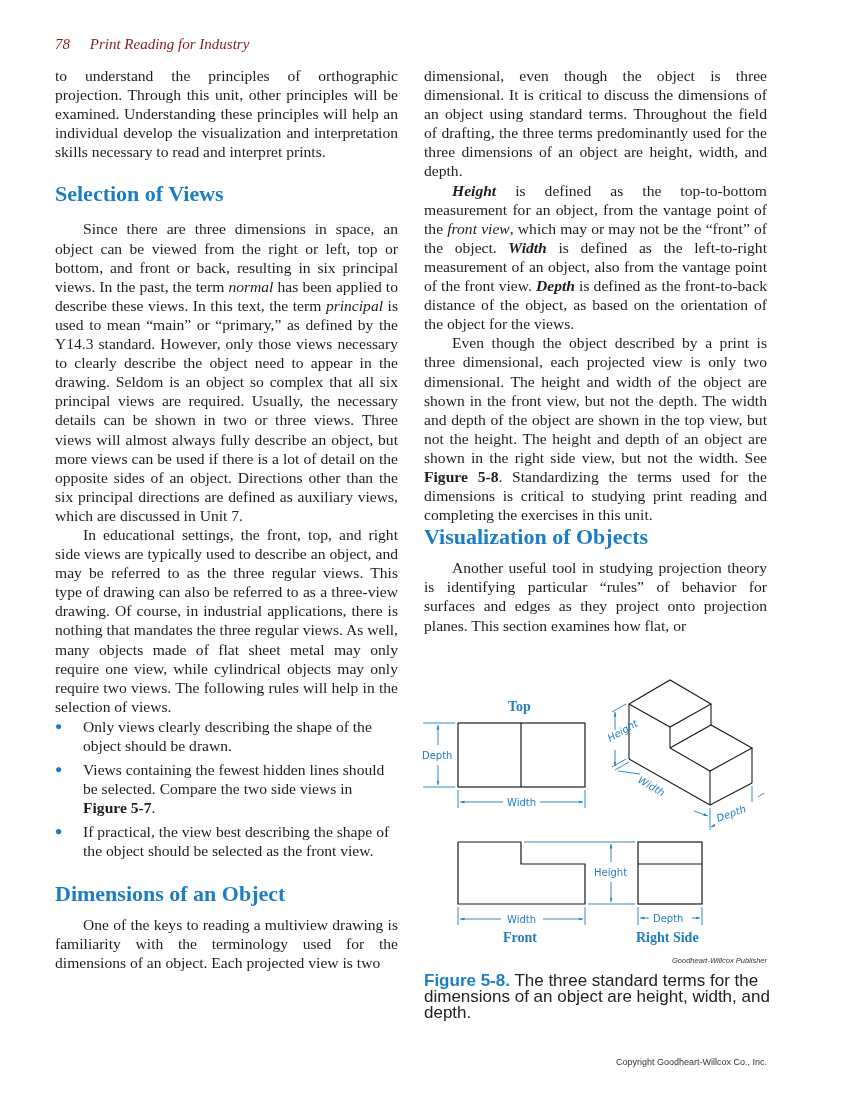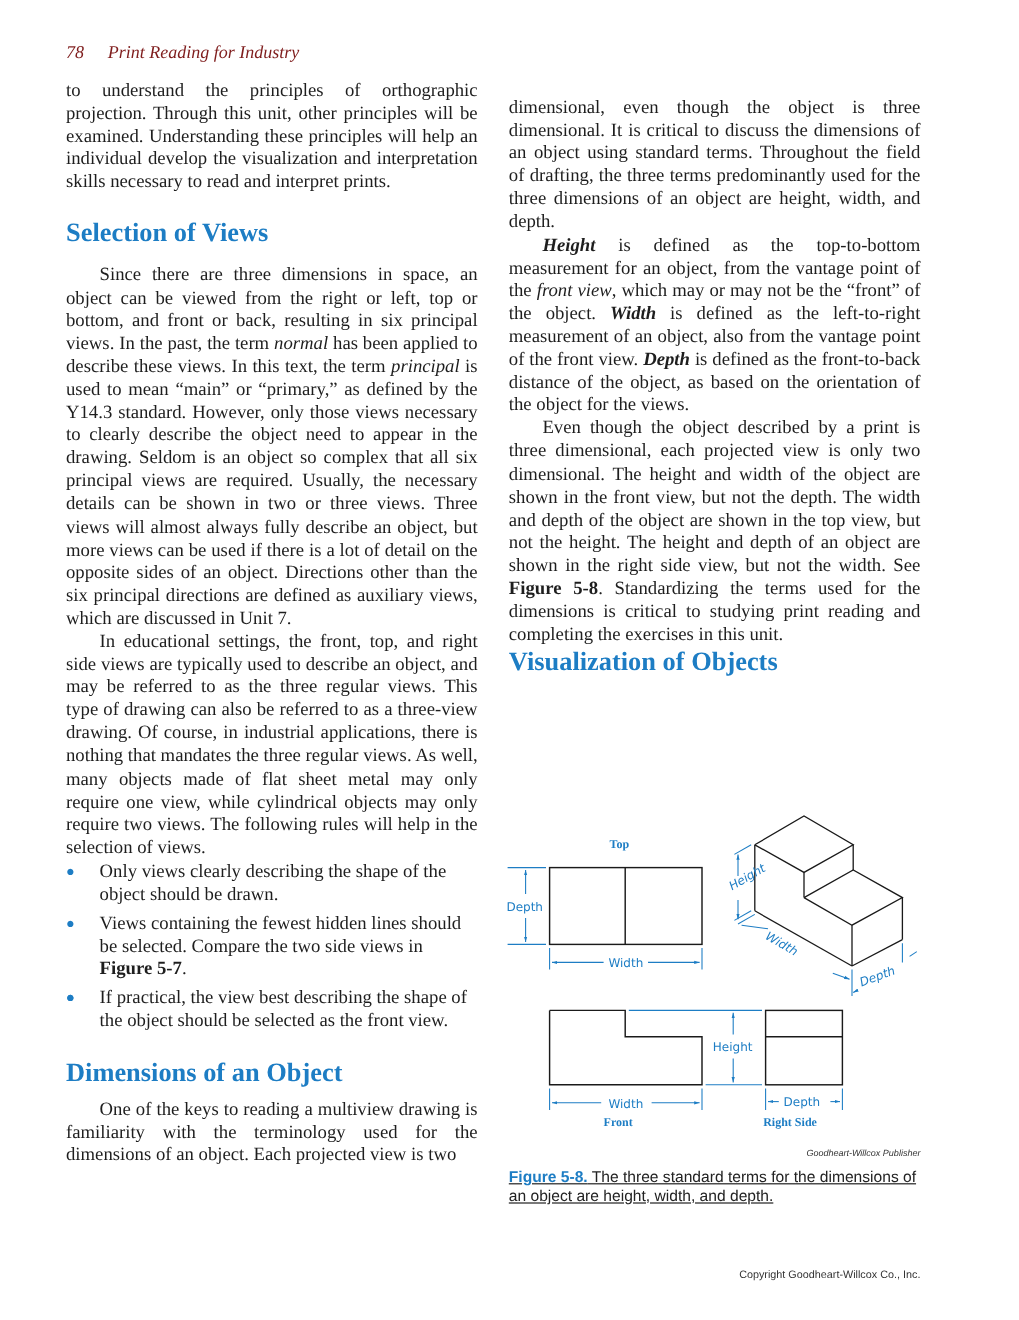--- a/index.html
+++ b/index.html
@@ -2,36 +2,36 @@
 <html><head>
 <meta charset="utf-8">
 <style>
   html, body { margin: 0; padding: 0; background: #ffffff; }
   body { width: 849px; height: 1100px; position: relative; overflow: hidden; }
   .page { position: absolute; left: 0; top: 0; width: 849px; height: 1100px; }
   .running-head { position: absolute; left: 55px; top: 36px; font-family: "Liberation Serif", serif; font-style: italic; font-size: 15px; color: #7f1d1d; white-space: nowrap; }
   .running-head .num { margin-right: 16px; }
   .col { position: absolute; font-family: "Liberation Serif", serif; font-size: 15.6px; line-height: 19.1px; color: #1e1e1e; text-align: justify; hyphens: none; }
   .col-left { left: 55px; top: 66px; width: 343px; }
-  .col-right { left: 424px; top: 80px; width: 343px; }
+  .col-right { left: 424px; top: 66px; width: 343px; }
   .col p { margin: 0; }
   .col p.indent { text-indent: 28px; }
   .col h2 { font-family: "Liberation Serif", serif; font-weight: bold; color: #1d7dc4; font-size: 22px; line-height: 26px; margin: 0; text-align: left; }
   .col-left h2.h-sel { margin-top: 20px; margin-bottom: 12px; }
   .col-left h2.h-dim { margin-top: 20px; margin-bottom: 8px; }
   .col-right h2.h-vis { margin-bottom: 8px; }
   ul.rules { list-style: none; margin: 1px 0 0 0; padding: 0; text-align: left; }
   ul.rules li { position: relative; padding-left: 28px; margin-bottom: 5px; }
   ul.rules li .bullet { position: absolute; left: 0; top: 0; color: #1d7dc4; font-size: 12px; }
   b.fig { font-weight: bold; }
   .figure { position: absolute; left: 415px; top: 670px; width: 370px; height: 290px; }
   .figure svg { position: absolute; left: 0; top: 0; }
-  .fig-label { position: absolute; font-family: "Liberation Serif", serif; font-weight: bold; font-size: 10px; color: #1d7dc4; white-space: nowrap; }
+  .fig-label { position: absolute; font-family: "Liberation Serif", serif; font-weight: bold; font-size: 14px; color: #1d7dc4; white-space: nowrap; }
   .credit { position: absolute; left: 580px; top: 956px; width: 187px; text-align: right; font-family: "Liberation Sans", sans-serif; font-style: italic; font-size: 7.5px; color: #333; white-space: nowrap; }
-  .caption { position: absolute; left: 424px; top: 973px; width: 350px; font-family: "Liberation Sans", sans-serif; font-size: 13px; line-height: 16px; color: #222; text-decoration: underline; }
+  .caption { position: absolute; left: 424px; top: 973px; width: 350px; font-family: "Liberation Sans", sans-serif; font-size: 17px; line-height: 16px; color: #222; }
   .caption .cap-num { color: #1d7dc4; font-weight: bold; }
   .copyright { position: absolute; left: 560px; top: 1057px; width: 207px; text-align: right; font-family: "Liberation Sans", sans-serif; font-size: 9px; color: #333; white-space: nowrap; }
 </style>
 </head>
 <body>
 
 <div class="page">
 
   <div class="running-head">
     <span class="num">78</span>
@@ -59,20 +59,21 @@
   </div>
 
   <div class="col col-right">
     <p>dimensional, even though the object is three dimensional. It is critical to discuss the dimensions of an object using standard terms. Throughout the field of drafting, the three terms predominantly used for the three dimensions of an object are height, width, and depth.</p>
 
     <p class="indent"><b><i>Height</i></b><span> is defined as the top-to-bottom measurement for an object, from the vantage point of the </span><i>front view</i><span>, which may or may not be the “front” of the object. </span><b><i>Width</i></b><span> is defined as the left-to-right measurement of an object, also from the vantage point of the front view. </span><b><i>Depth</i></b><span> is defined as the front-to-back distance of the object, as based on the orientation of the object for the views.</span></p>
 
     <p class="indent"><span>Even though the object described by a print is three dimensional, each projected view is only two dimensional. The height and width of the object are shown in the front view, but not the depth. The width and depth of the object are shown in the top view, but not the height. The height and depth of an object are shown in the right side view, but not the width. See </span><b class="fig">Figure 5-8</b><span>. Standardizing the terms used for the dimensions is critical to studying print reading and completing the exercises in this unit.</span></p>
 
     <h2 class="h-vis">Visualization of Objects</h2>
+    <p class="indent">Another useful tool in studying projection theory is identifying particular “rules” of behavior for surfaces and edges as they project onto projection planes. This section examines how flat, or</p>
   </div>
 
   <div class="figure">
     <svg width="370" height="290" viewBox="0 0 370 290">
       <defs>
         <marker id="arr" viewBox="0 0 10 10" refX="10" refY="5" markerWidth="5" markerHeight="5" orient="auto-start-reverse">
           <path d="M0,2 L10,5 L0,8 z" fill="#1d7dc4"></path>
         </marker>
       </defs>
 

